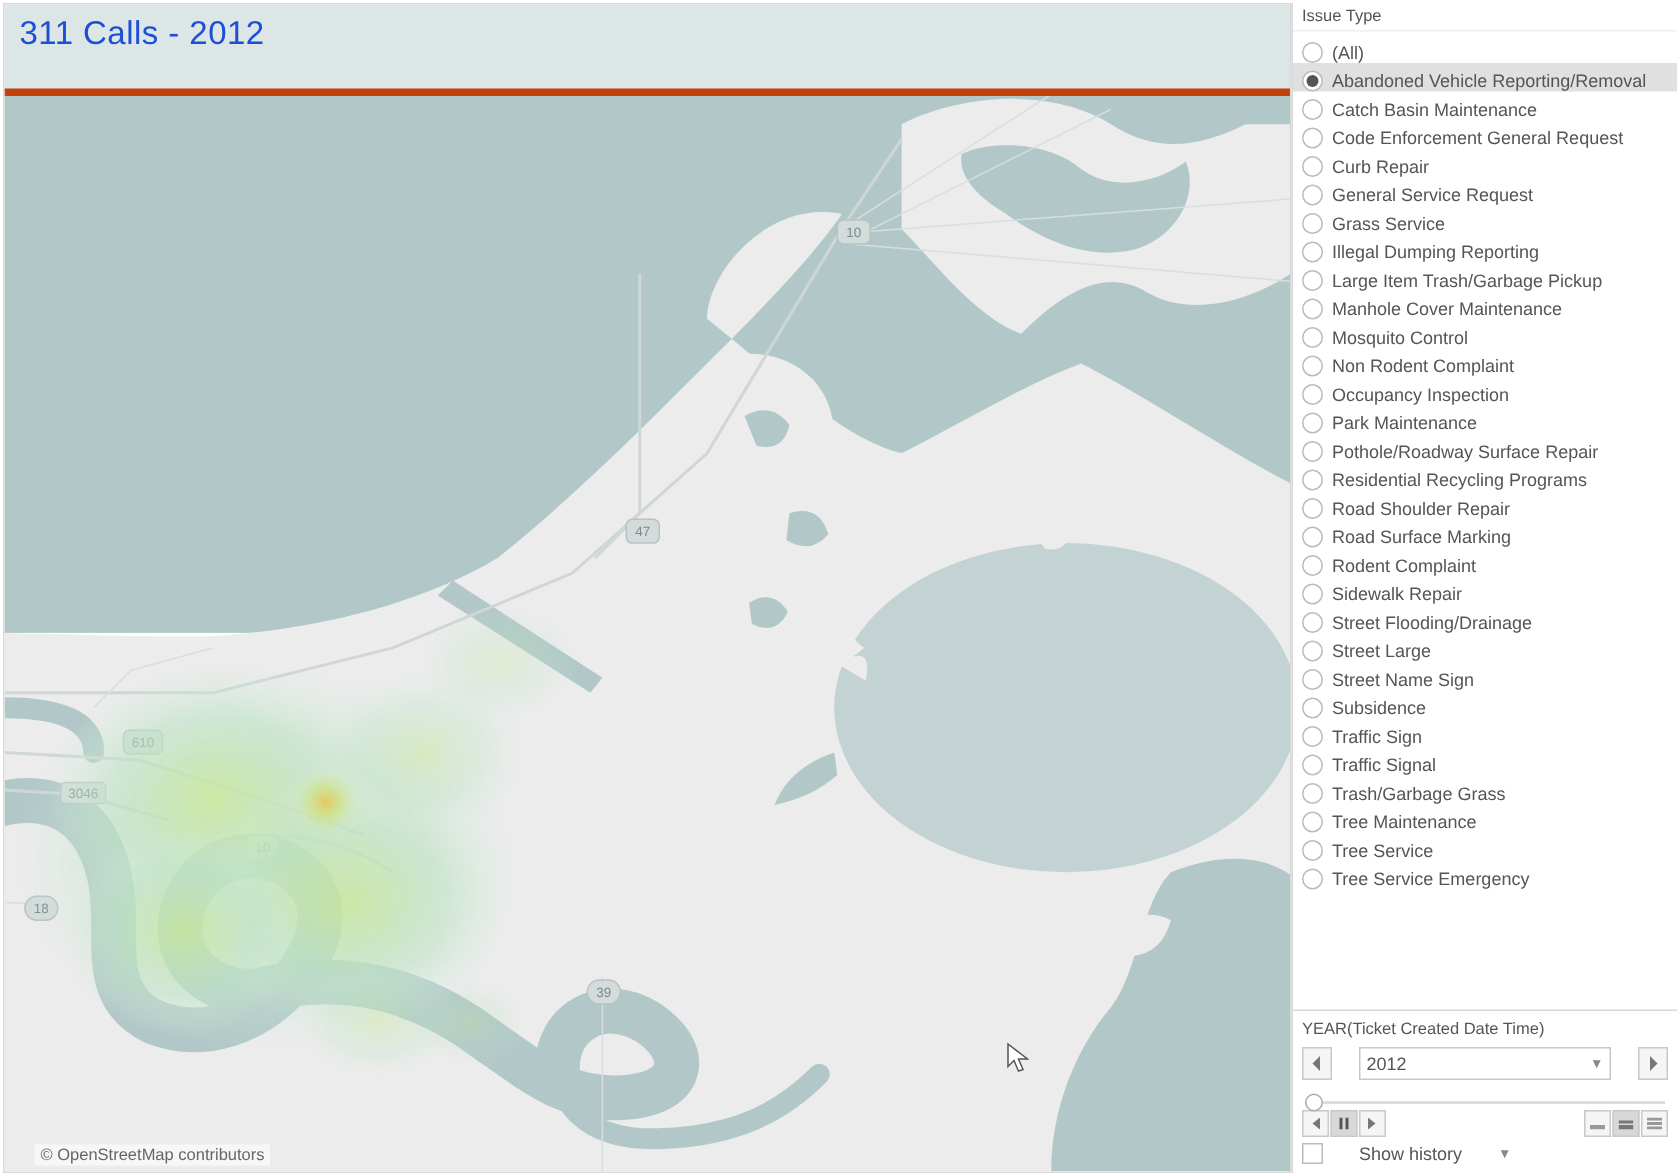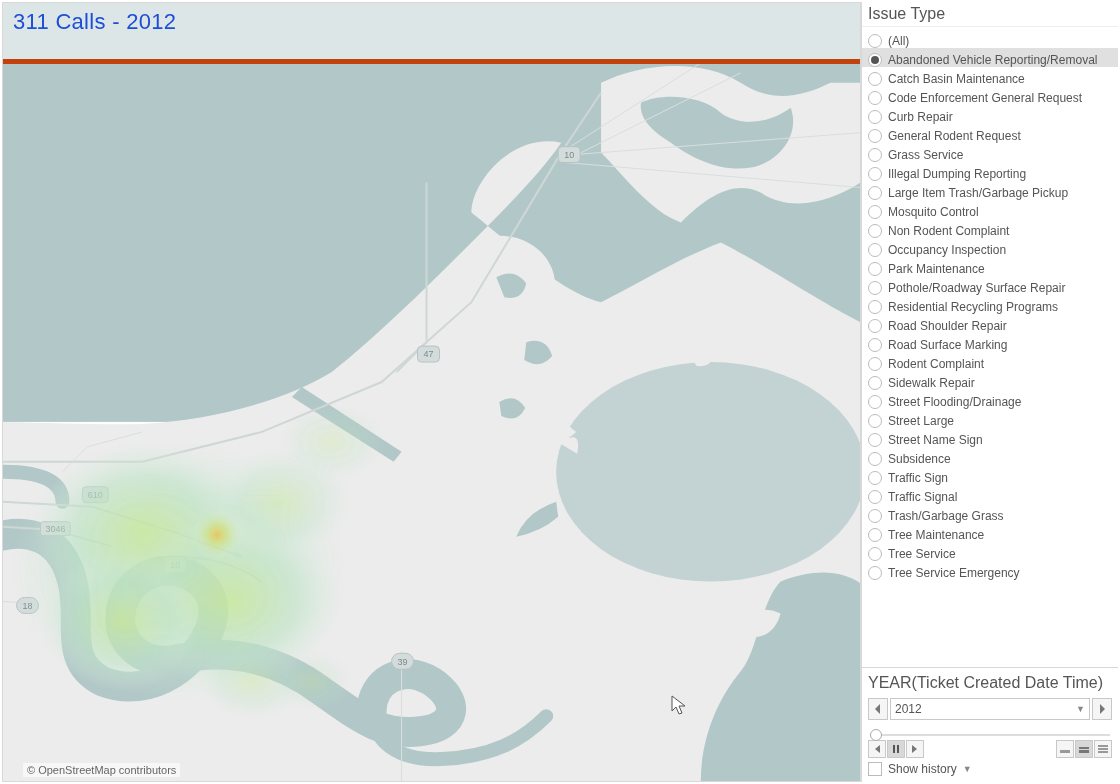--- a/index.html
+++ b/index.html
@@ -3,41 +3,41 @@
 <meta charset="utf-8">
 <style>
   html,body{margin:0;padding:0;font-family:"Helvetica Neue",Arial,sans-serif;font-size:13px;color:#333;background:#fff}
   .app{width:1120px;height:784px;position:relative;display:flex}
   .map-pane{flex:1;position:relative;border:1px solid #d8d8d8;margin:2px 0 2px 2px;overflow:hidden}
   .title-bar{position:absolute;top:0;left:0;right:0;height:44px;background:rgba(255,255,255,.55);border-bottom:5px solid #c2410c;padding:6px 10px;font-size:22px;font-weight:400;color:#1d4ed8;letter-spacing:.3px;z-index:20}
   .map-svg{position:absolute;inset:0;width:100%;height:100%}
   .attribution{position:absolute;left:20px;bottom:4px;font-size:11px;color:#666;background:rgba(255,255,255,.6);padding:1px 4px;z-index:20}
   .cursor{position:absolute;left:668px;top:692px;z-index:30;pointer-events:none}
   .side{width:256px;flex:0 0 256px;border-left:1px solid #d8d8d8;display:flex;flex-direction:column;margin:2px 2px 2px 0;background:#fff}
-  .panel-header{font-size:16px;color:#555;padding:3px 6px;border-bottom:1px solid #eee}
+  .panel-header{font-size:11px;color:#555;padding:3px 6px;border-bottom:1px solid #eee}
   .filter-list{flex:1;overflow:auto;padding:2px 0}
   .radio-row{display:flex;align-items:flex-end;height:19px;padding:0 6px;cursor:pointer;font-size:12px;color:#555}
   .radio-row.selected{background:#e0e0e0}
   .radio{width:12px;height:12px;border:1px solid #bbb;border-radius:50%;margin-right:6px;flex:0 0 12px;position:relative;background:#fff}
   .radio.on::after{content:"";position:absolute;inset:2px;background:#555;border-radius:50%}
   .year-panel{border-top:1px solid #d8d8d8;padding:6px}
-  .year-row{display:flex;align-items:center;gap:2px;margin-top:4px}
+  .year-row{display:flex;align-items:center;gap:18px;margin-top:4px}
   .sq-btn{width:18px;height:20px;border:1px solid #c8c8c8;background:#f5f5f5;display:flex;align-items:center;justify-content:center;font-size:10px;color:#666;cursor:pointer}
   .sq-btn svg{display:block}
   .year-select{flex:1;height:20px;border:1px solid #c8c8c8;display:flex;align-items:center;padding:0 4px;font-size:12px;color:#555;position:relative;background:#fff}
   .year-select .caret{position:absolute;right:4px;top:50%;transform:translateY(-50%);font-size:9px;color:#888}
   .slider-track{height:12px;position:relative;margin:6px 2px 2px}
   .slider-line{position:absolute;left:0;right:0;top:8px;height:2px;background:#ddd}
   .slider-thumb{position:absolute;left:0;top:3px;width:10px;height:10px;border:1px solid #aaa;border-radius:50%;background:#fff}
   .play-row{display:flex;align-items:center;justify-content:space-between;margin-top:2px}
   .play-left,.play-right{display:flex;gap:1px}
   .mini-btn{width:16px;height:16px;border:1px solid #c8c8c8;background:#f5f5f5;display:flex;align-items:center;justify-content:center;cursor:pointer}
   .mini-btn.active{background:#d8d8d8}
   .mini-btn svg{display:block}
-  .show-hist{display:flex;align-items:center;gap:6px;margin-top:4px;font-size:12px;color:#555}
+  .show-hist{display:flex;align-items:center;gap:24px;margin-top:4px;font-size:12px;color:#555}
   .chk{width:12px;height:12px;border:1px solid #bbb;background:#fff}
   .hist-caret{font-size:9px;color:#888}
   
   .water{fill:#b2c8c8}
   .land{fill:#ececec}
   .road{stroke:#cfd6d6;stroke-width:2;fill:none}
   .road-thin{stroke:#d8dede;stroke-width:1;fill:none}
   .shield{fill:#d4dbdb;stroke:#b8c2c2}
   .shield-text{font:9px Arial;fill:#7a8a8a;text-anchor:middle;dominant-baseline:middle}
   .river{fill:none;stroke:#b2c8c8;stroke-width:30;stroke-linejoin:round;stroke-linecap:round}
@@ -194,33 +194,37 @@
         <div class="radio-row">
           <span class="radio"></span>
           <span>Code Enforcement General Request</span>
         </div>
         <div class="radio-row">
           <span class="radio"></span>
           <span>Curb Repair</span>
         </div>
         <div class="radio-row">
           <span class="radio"></span>
-          <span>General Rodent Request</span>
+          <span>General Service Request</span>
         </div>
         <div class="radio-row">
           <span class="radio"></span>
           <span>Grass Service</span>
         </div>
         <div class="radio-row">
           <span class="radio"></span>
           <span>Illegal Dumping Reporting</span>
         </div>
         <div class="radio-row">
           <span class="radio"></span>
           <span>Large Item Trash/Garbage Pickup</span>
+        </div>
+        <div class="radio-row">
+          <span class="radio"></span>
+          <span>Manhole Cover Maintenance</span>
         </div>
         <div class="radio-row">
           <span class="radio"></span>
           <span>Mosquito Control</span>
         </div>
         <div class="radio-row">
           <span class="radio"></span>
           <span>Non Rodent Complaint</span>
         </div>
         <div class="radio-row">

